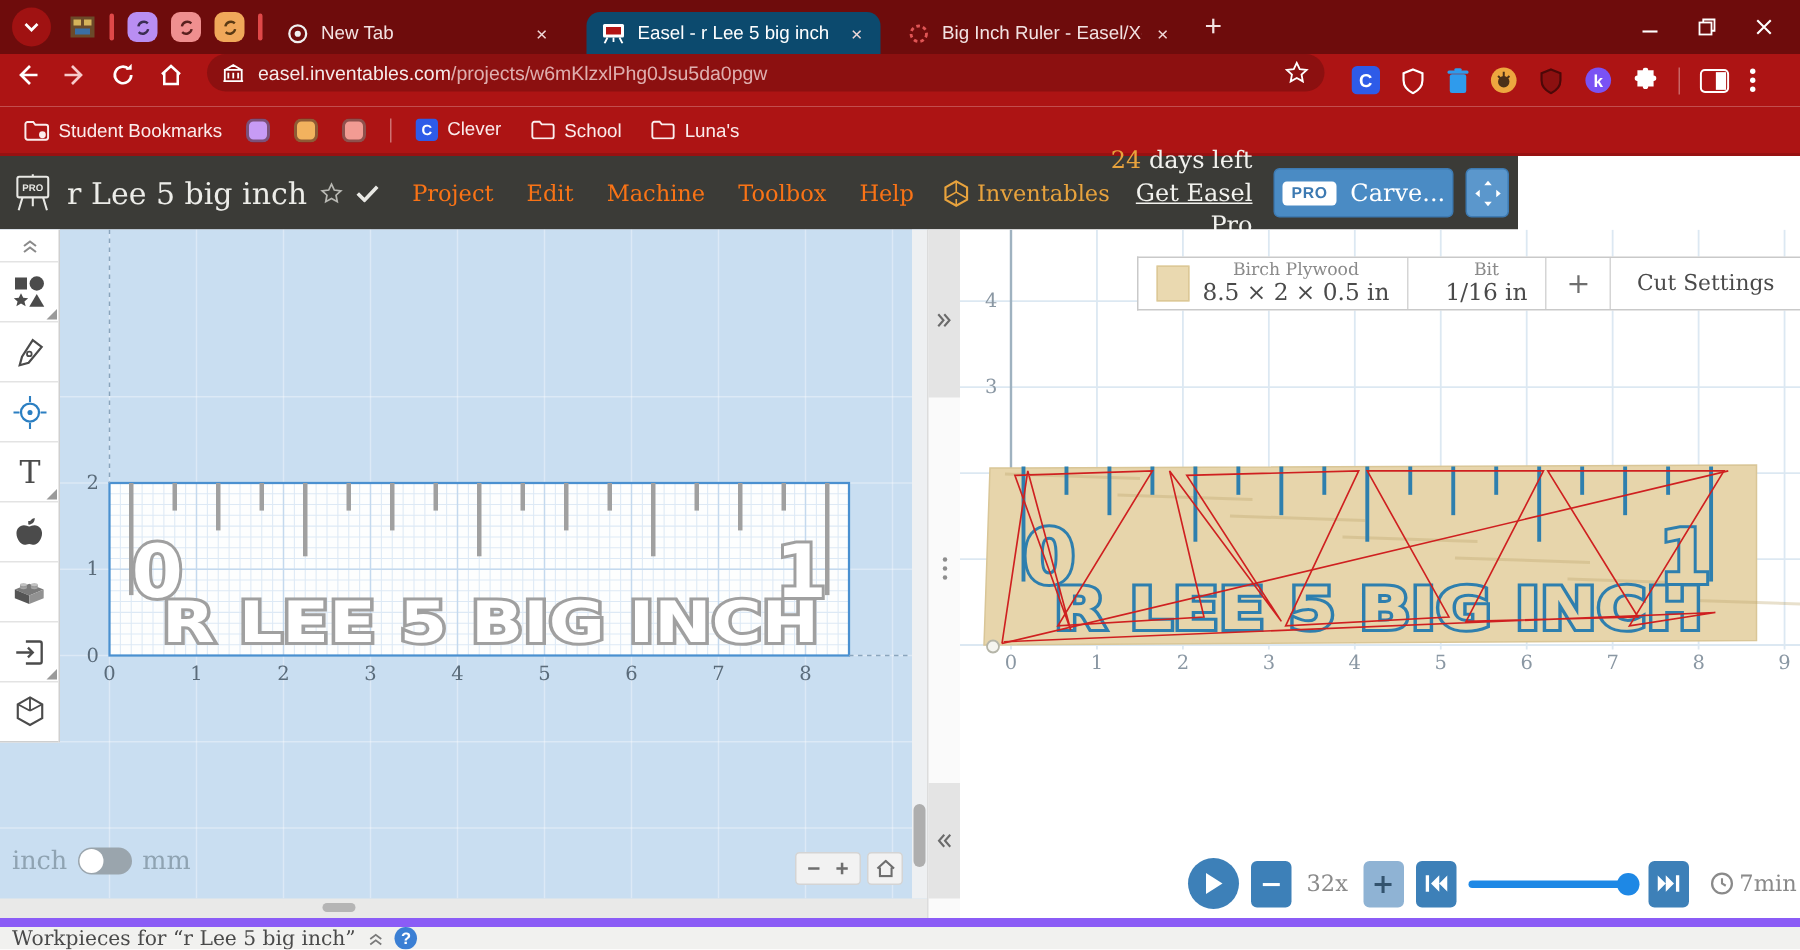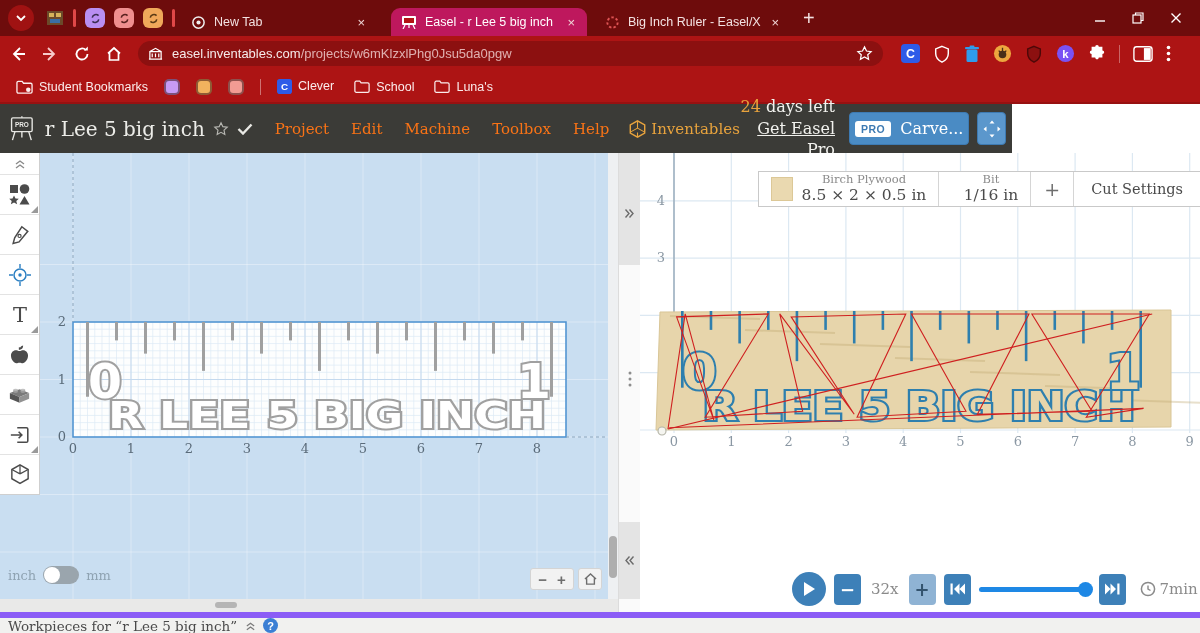--- a/index.html
+++ b/index.html
@@ -7,26 +7,26 @@
   .app { position:relative; width:1200px; height:633px; background:#fff; }
 
   
   .tabstrip { position:absolute; left:0; top:0; width:1200px; height:36px; background:#6e0c0c; display:flex; align-items:center; }
   .tabsearch { width:26px; height:26px; border-radius:50%; background:#a01212; margin-left:8px; display:flex; align-items:center; justify-content:center; }
   .pinned { display:flex; align-items:center; gap:9px; margin-left:12px; }
   .groupbar { width:3px; height:18px; background:#e04848; border-radius:2px; }
   .favsq { width:20px; height:20px; border-radius:6px; display:flex; align-items:center; justify-content:center; }
   .tab { height:28px; margin-top:8px; display:flex; align-items:center; padding:0 10px 0 10px; color:#f3e2e2; font-size:12.5px; width:196px; position:relative; }
   .tab .ttl { flex:1; white-space:nowrap; overflow:hidden; margin:0 8px; }
-  .tab.active { background:#be185d; border-radius:9px 9px 0 0; color:#ffffff; }
+  .tab.active { background:#0c4a6e; border-radius:9px 9px 0 0; color:#ffffff; }
   .tab .x { font-size:13px; color:#f0d8d8; padding:0 2px; }
   .newtabbtn { color:#f3e2e2; font-size:20px; margin-left:12px; font-weight:300; }
   .wincontrols { margin-left:auto; display:flex; align-items:center; gap:26px; padding-right:18px; color:#fff; }
 
-  .toolbar { position:absolute; left:0; top:36px; width:1200px; height:35px; background:#ad1414; display:flex; align-items:center; }
+  .toolbar { position:absolute; left:0; top:36px; width:1200px; height:35px; background:#ad1414; display:flex; }
   .navbtn { width:28px; height:28px; display:flex; align-items:center; justify-content:center; margin-left:4px; color:#fff; }
   .omnibox { height:25px; width:745px; margin-left:10px; background:#8c1010; border-radius:13px; display:flex; align-items:center; padding:0 10px; color:#fff; }
   .omnibox .url { font-size:13px; margin-left:9px; white-space:nowrap; overflow:hidden; flex:1; }
   .omnibox .url .dom { color:#f5eaea; }
   .omnibox .url .pth { color:rgba(255,235,235,.72); }
   .extrow { display:flex; align-items:center; gap:13px; margin-left:18px; }
   .extdiv { width:1px; height:18px; background:rgba(255,255,255,.35); }
 
   .bookmarks { position:absolute; left:0; top:71px; width:1200px; height:33px; background:#ad1414; display:flex; align-items:center; color:#fbecec; font-size:12.5px; border-bottom:2px solid #971111; }
   .bmitem { display:flex; align-items:flex-start; gap:6px; margin-left:16px; }
@@ -56,21 +56,21 @@
   .hscrollzone { position:absolute; left:0; bottom:0; width:618px; height:13px; background:#e9e9e8; }
   .hthumb { position:absolute; left:215px; top:3px; width:22px; height:6px; border-radius:3px; background:#b5b5b5; }
   .vscroll { position:absolute; right:0; top:0; width:10px; height:446px; background:#eef0f2; }
   .vthumb { position:absolute; left:1px; top:383px; width:8px; height:42px; border-radius:4px; background:#aeaeae; }
 
   .sidebar { position:absolute; left:0; top:0; width:40px; background:#fff; border-right:1px solid #cfcfcf; }
   .sbtop { height:22px; display:flex; align-items:center; justify-content:center; color:#8a8a8a; border-bottom:1px solid #e3e3e3; }
   .sbcell { height:40px; display:flex; align-items:center; justify-content:center; border-bottom:1px solid #e3e3e3; position:relative; color:#4b4b4b; }
   .sbcell.corner:after { content:""; position:absolute; right:1px; bottom:1px; border-left:7px solid transparent; border-bottom:7px solid #9a9a9a; }
 
-  .unittoggle { position:absolute; left:8px; bottom:28px; display:flex; align-items:center; gap:7px; color:#8fa3b2; font-size:13px; font-family:"DejaVu Serif",serif; }
+  .unittoggle { position:absolute; left:8px; bottom:28px; display:flex; align-items:center; gap:7px; color:#8fa3b2; font-size:17px; font-family:"DejaVu Serif",serif; }
   .togtrack { width:36px; height:18px; border-radius:9px; background:#9aa5ad; position:relative; }
   .togknob { position:absolute; left:1px; top:1px; width:16px; height:16px; border-radius:50%; background:#fff; }
   .zoomctrls { position:absolute; right:16px; bottom:22px; display:flex; gap:4px; }
   .zbox { background:#f2f2f2; border:1px solid #d4d4d4; border-radius:3px; height:22px; display:flex; align-items:center; justify-content:center; color:#6e6e6e; font-size:15px; font-weight:bold; }
   .zbox.mp { width:44px; gap:10px; }
   .zbox.hm { width:24px; }
 
   .dividercol { position:relative; width:22px; height:459px; background:#fafafa; border-left:1px solid #dcdcdc; }
   .divtop { position:absolute; top:0; left:0; right:0; height:112px; background:#e4e4e4; display:flex; align-items:flex-end; justify-content:center; padding-bottom:46px; color:#6b6b6b; }
   .divbot { position:absolute; bottom:13px; left:0; right:0; height:77px; background:#e4e4e4; display:flex; align-items:center; justify-content:center; color:#6b6b6b; }

